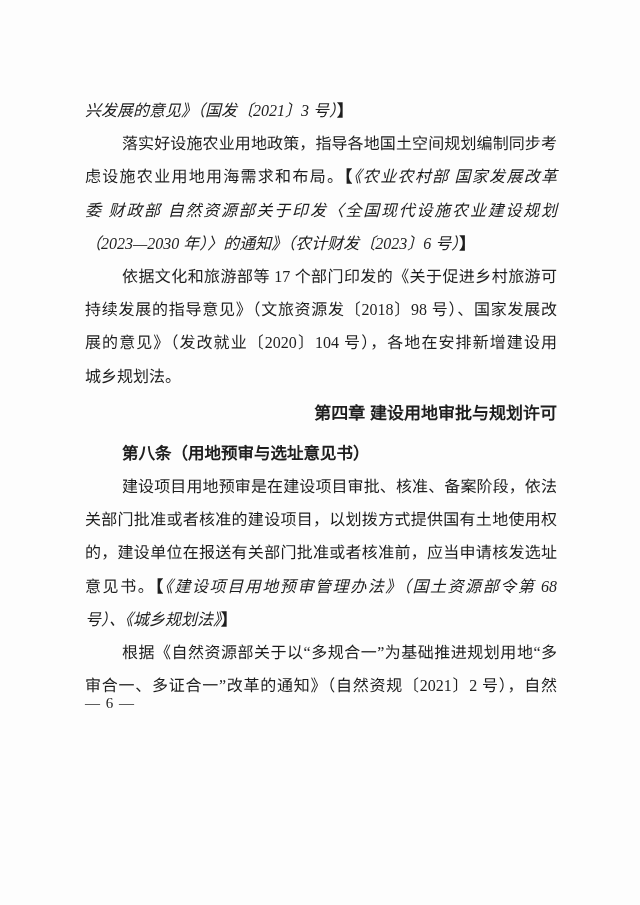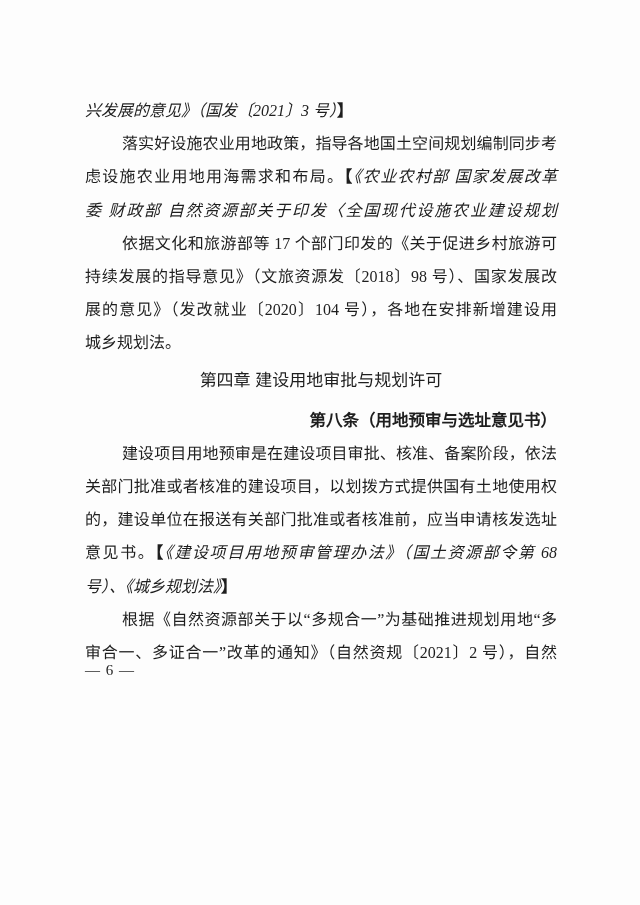--- a/index.html
+++ b/index.html
@@ -31,31 +31,30 @@
   }
   .line.indent {
     padding-left: 37px;
   }
   .line.fill {
     text-align: justify;
     text-align-last: justify;
   }
   .line.chapter-heading {
     font-family: "Liberation Sans", "DejaVu Sans", sans-serif;
-    font-weight: 400;
+    font-weight: 700;
     font-size: 17px;
-    text-align: center;
+    text-align: right;
     padding-left: 0;
     margin: 4px 0 7px 0;
   }
   .line.article-heading {
     font-family: "Liberation Sans", "DejaVu Sans", sans-serif;
     font-weight: 700;
     font-size: 16.5px;
-    text-align: right;
   }
   .seg-body {
     font-style: normal;
   }
   .seg-cite {
     font-style: italic; 
   }
   .seg-bracket {
     font-style: normal;
     font-weight: 700;
@@ -71,20 +70,21 @@
 </style>
 </head>
 <body>
 
 <div class="page">
   <div class="doc-body" id="doc-body">
       <div class="line"><span class="seg-cite">兴发展的意见》（国发〔2021〕3 号）</span><span class="seg-bracket">】</span></div>
       <div class="line indent fill"><span class="seg-body">落实好设施农业用地政策，指导各地国土空间规划编制同步考</span></div>
       <div class="line fill"><span class="seg-body">虑设施农业用地用海需求和布局。</span><span class="seg-bracket">【</span><span class="seg-cite">《农业农村部 国家发展改革</span></div>
       <div class="line fill"><span class="seg-cite">委 财政部 自然资源部关于印发〈全国现代设施农业建设规划</span></div>
+      <div class="line"><span class="seg-cite">（2023—2030 年）〉的通知》（农计财发〔2023〕6 号）</span><span class="seg-bracket">】</span></div>
       <div class="line indent fill"><span class="seg-body">依据文化和旅游部等 17 个部门印发的《关于促进乡村旅游可</span></div>
       <div class="line fill"><span class="seg-body">持续发展的指导意见》（文旅资源发〔2018〕98 号）、国家发展改</span></div>
       <div class="line fill"><span class="seg-body">展的意见》（发改就业〔2020〕104 号），各地在安排新增建设用</span></div>
       <div class="line"><span class="seg-body">城乡规划法。</span></div>
       <div class="line chapter-heading"><span class="seg-heading">第四章 建设用地审批与规划许可</span></div>
       <div class="line indent article-heading"><span class="seg-heading">第八条（用地预审与选址意见书）</span></div>
       <div class="line indent fill"><span class="seg-body">建设项目用地预审是在建设项目审批、核准、备案阶段，依法</span></div>
       <div class="line fill"><span class="seg-body">关部门批准或者核准的建设项目，以划拨方式提供国有土地使用权</span></div>
       <div class="line fill"><span class="seg-body">的，建设单位在报送有关部门批准或者核准前，应当申请核发选址</span></div>
       <div class="line fill"><span class="seg-body">意见书。</span><span class="seg-bracket">【</span><span class="seg-cite">《建设项目用地预审管理办法》（国土资源部令第 68</span></div>

